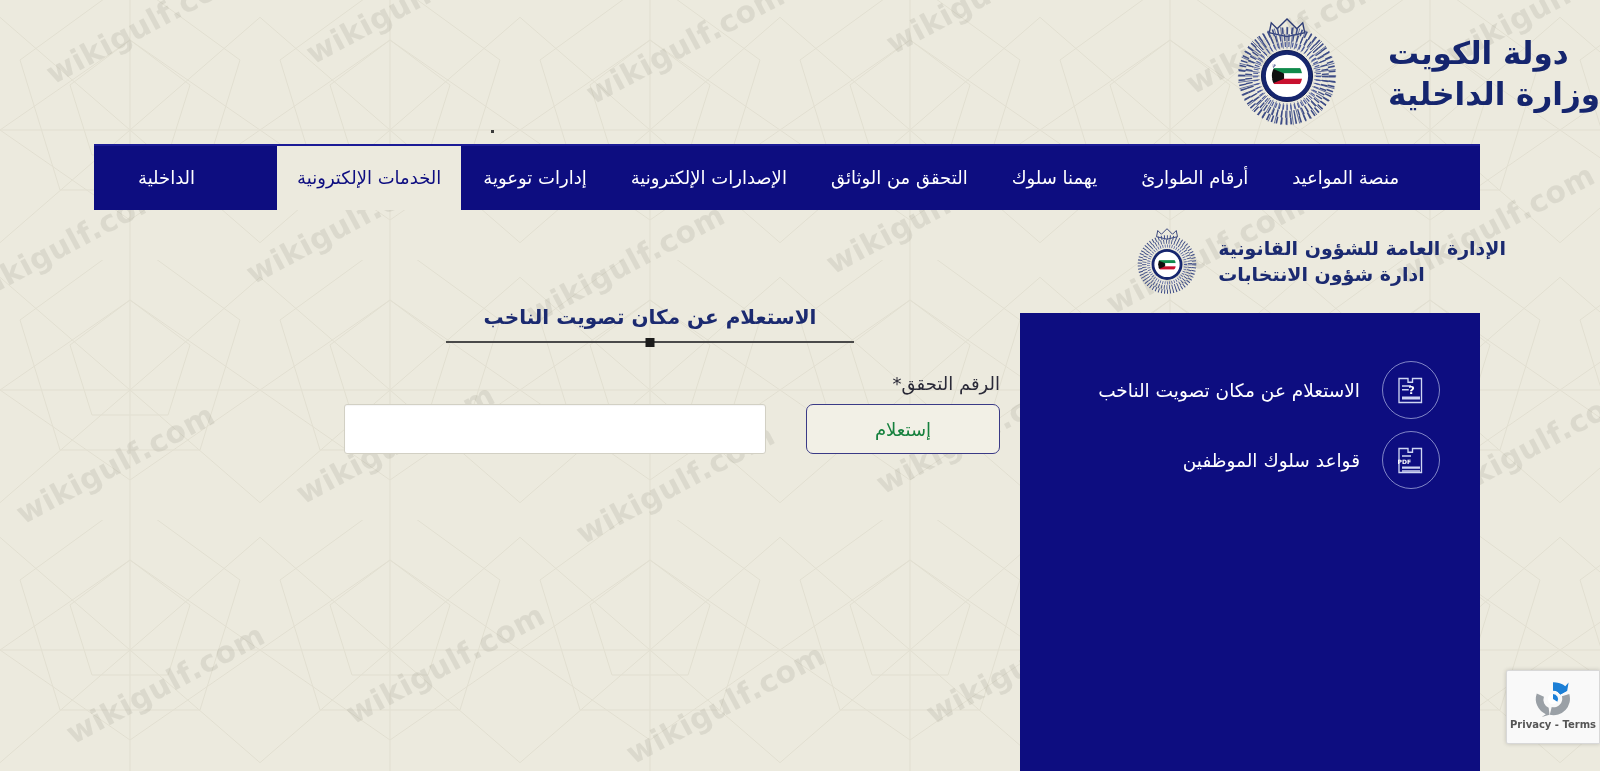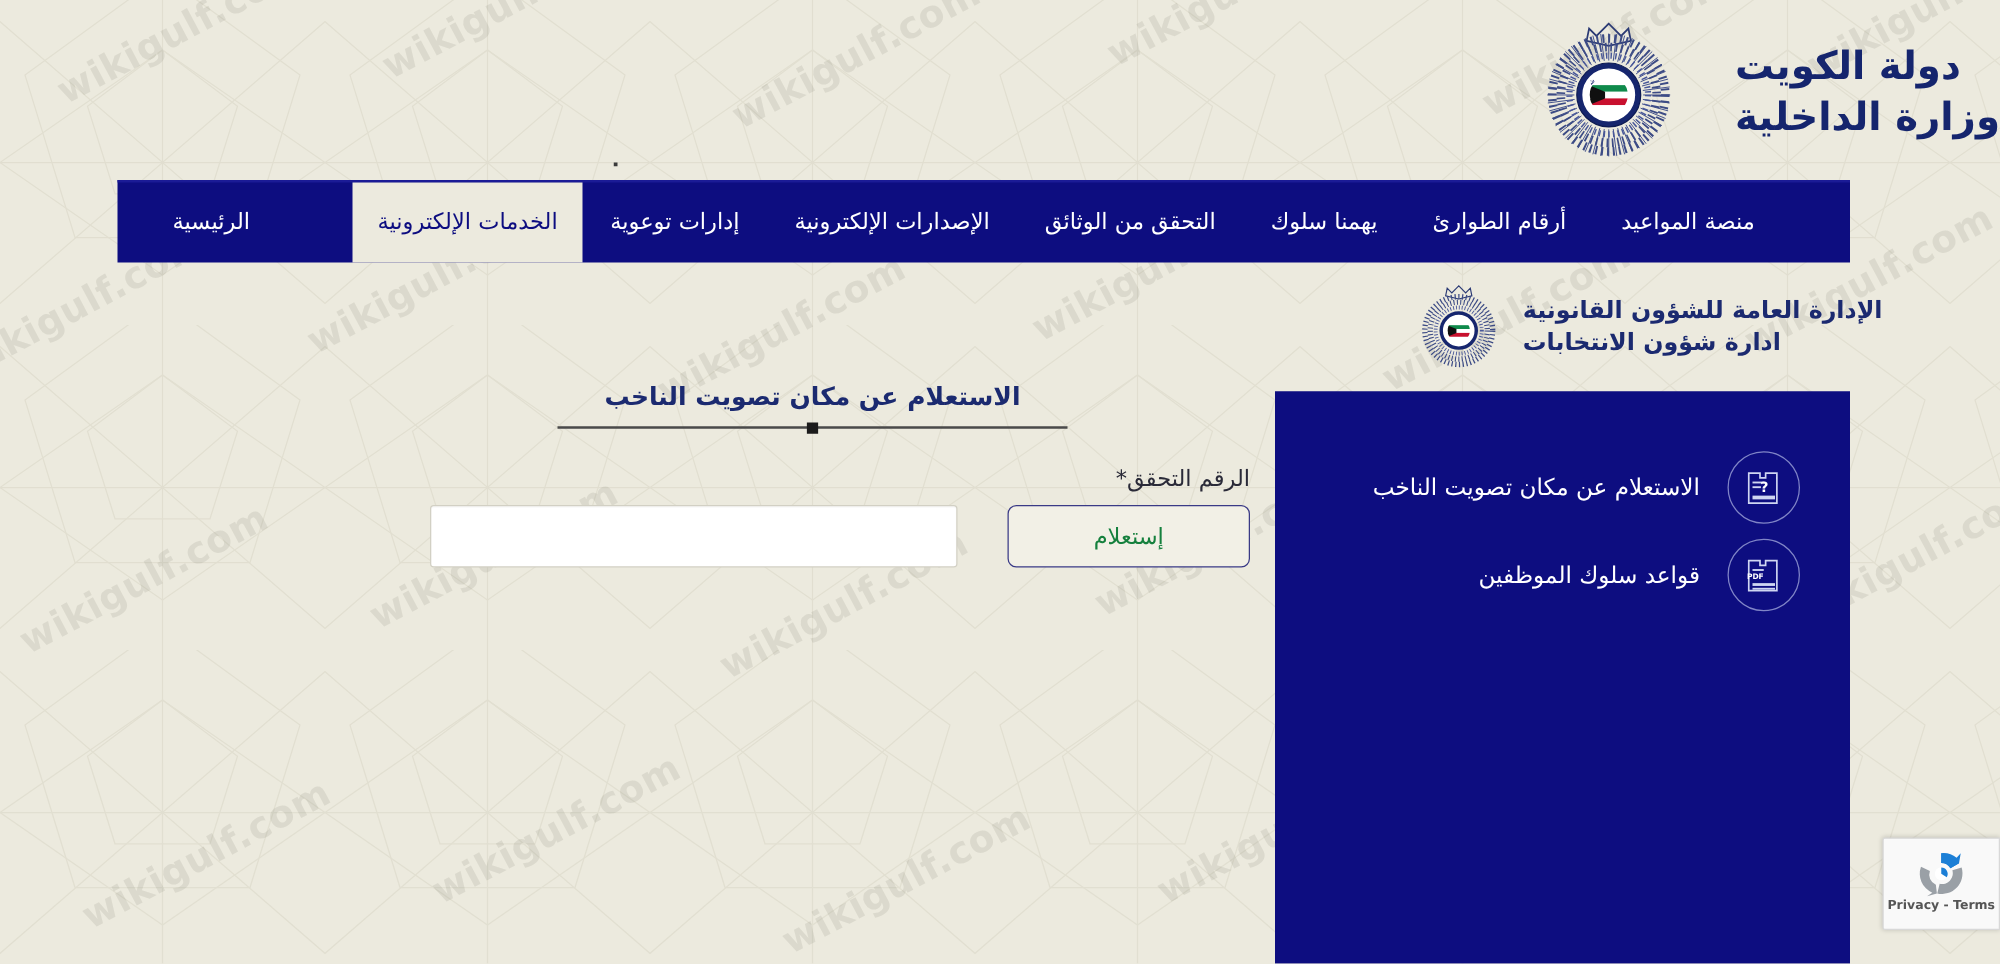--- a/index.html
+++ b/index.html
@@ -509,21 +509,21 @@
             <textPath href="#arcBot" startOffset="8%">KUWAIT POLICE</textPath>
           </text>
         </g>
       </svg>
     </div>
   </header>
 
   <span class="stray-dot"></span>
 
   <nav class="main-nav">
-    <a class="nav-item first" href="#">الرئيسية</a>
+    <a class="nav-item first" href="#">الداخلية</a>
     <a class="nav-item active" href="#">الخدمات الإلكترونية</a>
     <a class="nav-item" href="#">إدارات توعوية</a>
     <a class="nav-item" href="#">الإصدارات الإلكترونية</a>
     <a class="nav-item" href="#">التحقق من الوثائق</a>
     <a class="nav-item" href="#">يهمنا سلوك</a>
     <a class="nav-item" href="#">أرقام الطوارئ</a>
     <a class="nav-item" href="#">منصة المواعيد</a>
   </nav>
 
   <div class="dept-header">

